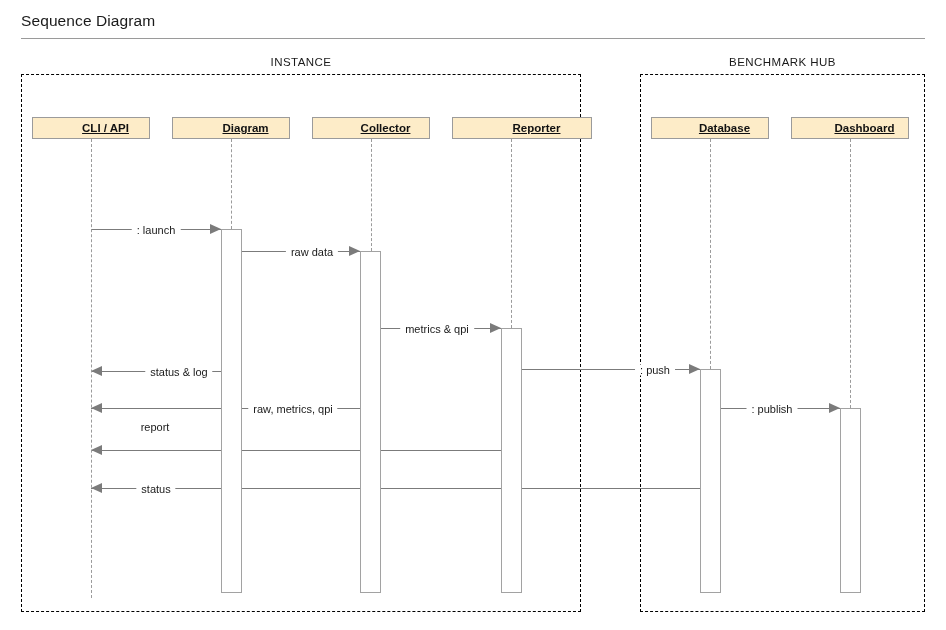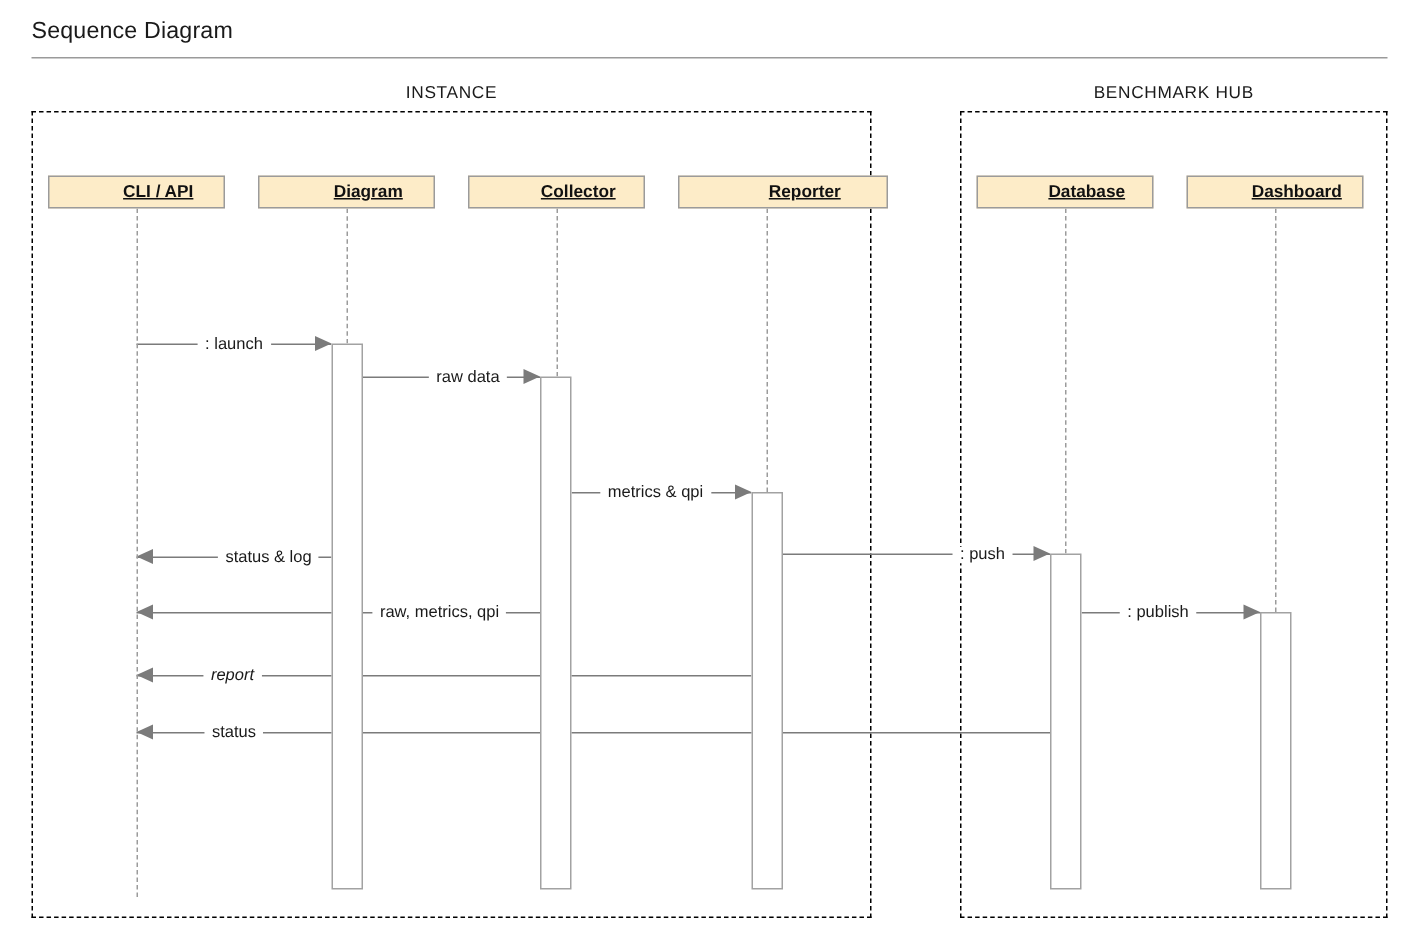--- a/index.html
+++ b/index.html
@@ -149,21 +149,21 @@
       <div class="arrow-head arrow-left" style="top: 366px; left: 91px;"></div>
       <div class="msg-label" style="left: 159px; top: 372px; margin-left: 20px;">status &amp; log</div>
       <div class="msg-line" style="left: 721px; top: 408px; width: 119px;"></div>
       <div class="arrow-head arrow-right" style="top: 403px; left: 829px;"></div>
       <div class="msg-label" style="left: 772px; top: 409px;">: publish</div>
       <div class="msg-line" style="left: 91px; top: 408px; width: 269px;"></div>
       <div class="arrow-head arrow-left" style="top: 403px; left: 91px;"></div>
       <div class="msg-label" style="left: 293px; top: 409px;">raw, metrics, qpi</div>
       <div class="msg-line" style="left: 91px; top: 450px; width: 410px;"></div>
       <div class="arrow-head arrow-left" style="top: 445px; left: 91px;"></div>
-      <div class="msg-label" style="left: 155px; top: 451px; font-style: italic;">report</div>
+      <div class="msg-label" style="left: 155px; top: 427px;">report</div>
       <div class="msg-line" style="left: 91px; top: 488px; width: 609px;"></div>
       <div class="arrow-head arrow-left" style="top: 483px; left: 91px;"></div>
       <div class="msg-label" style="left: 156px; top: 489px;">status</div>
     </div>
   <div id="lifelines-layer">
       <div class="lifeline-dash" style="left: 91px; top: 139px; height: 459px;"></div>
       <div class="lifeline-head" style="left: 32px; top: 117px; width: 118px;">
         <span>CLI / API</span>
       </div>
       <div class="lifeline-dash" style="left: 231px; top: 139px; height: 90px;"></div>

